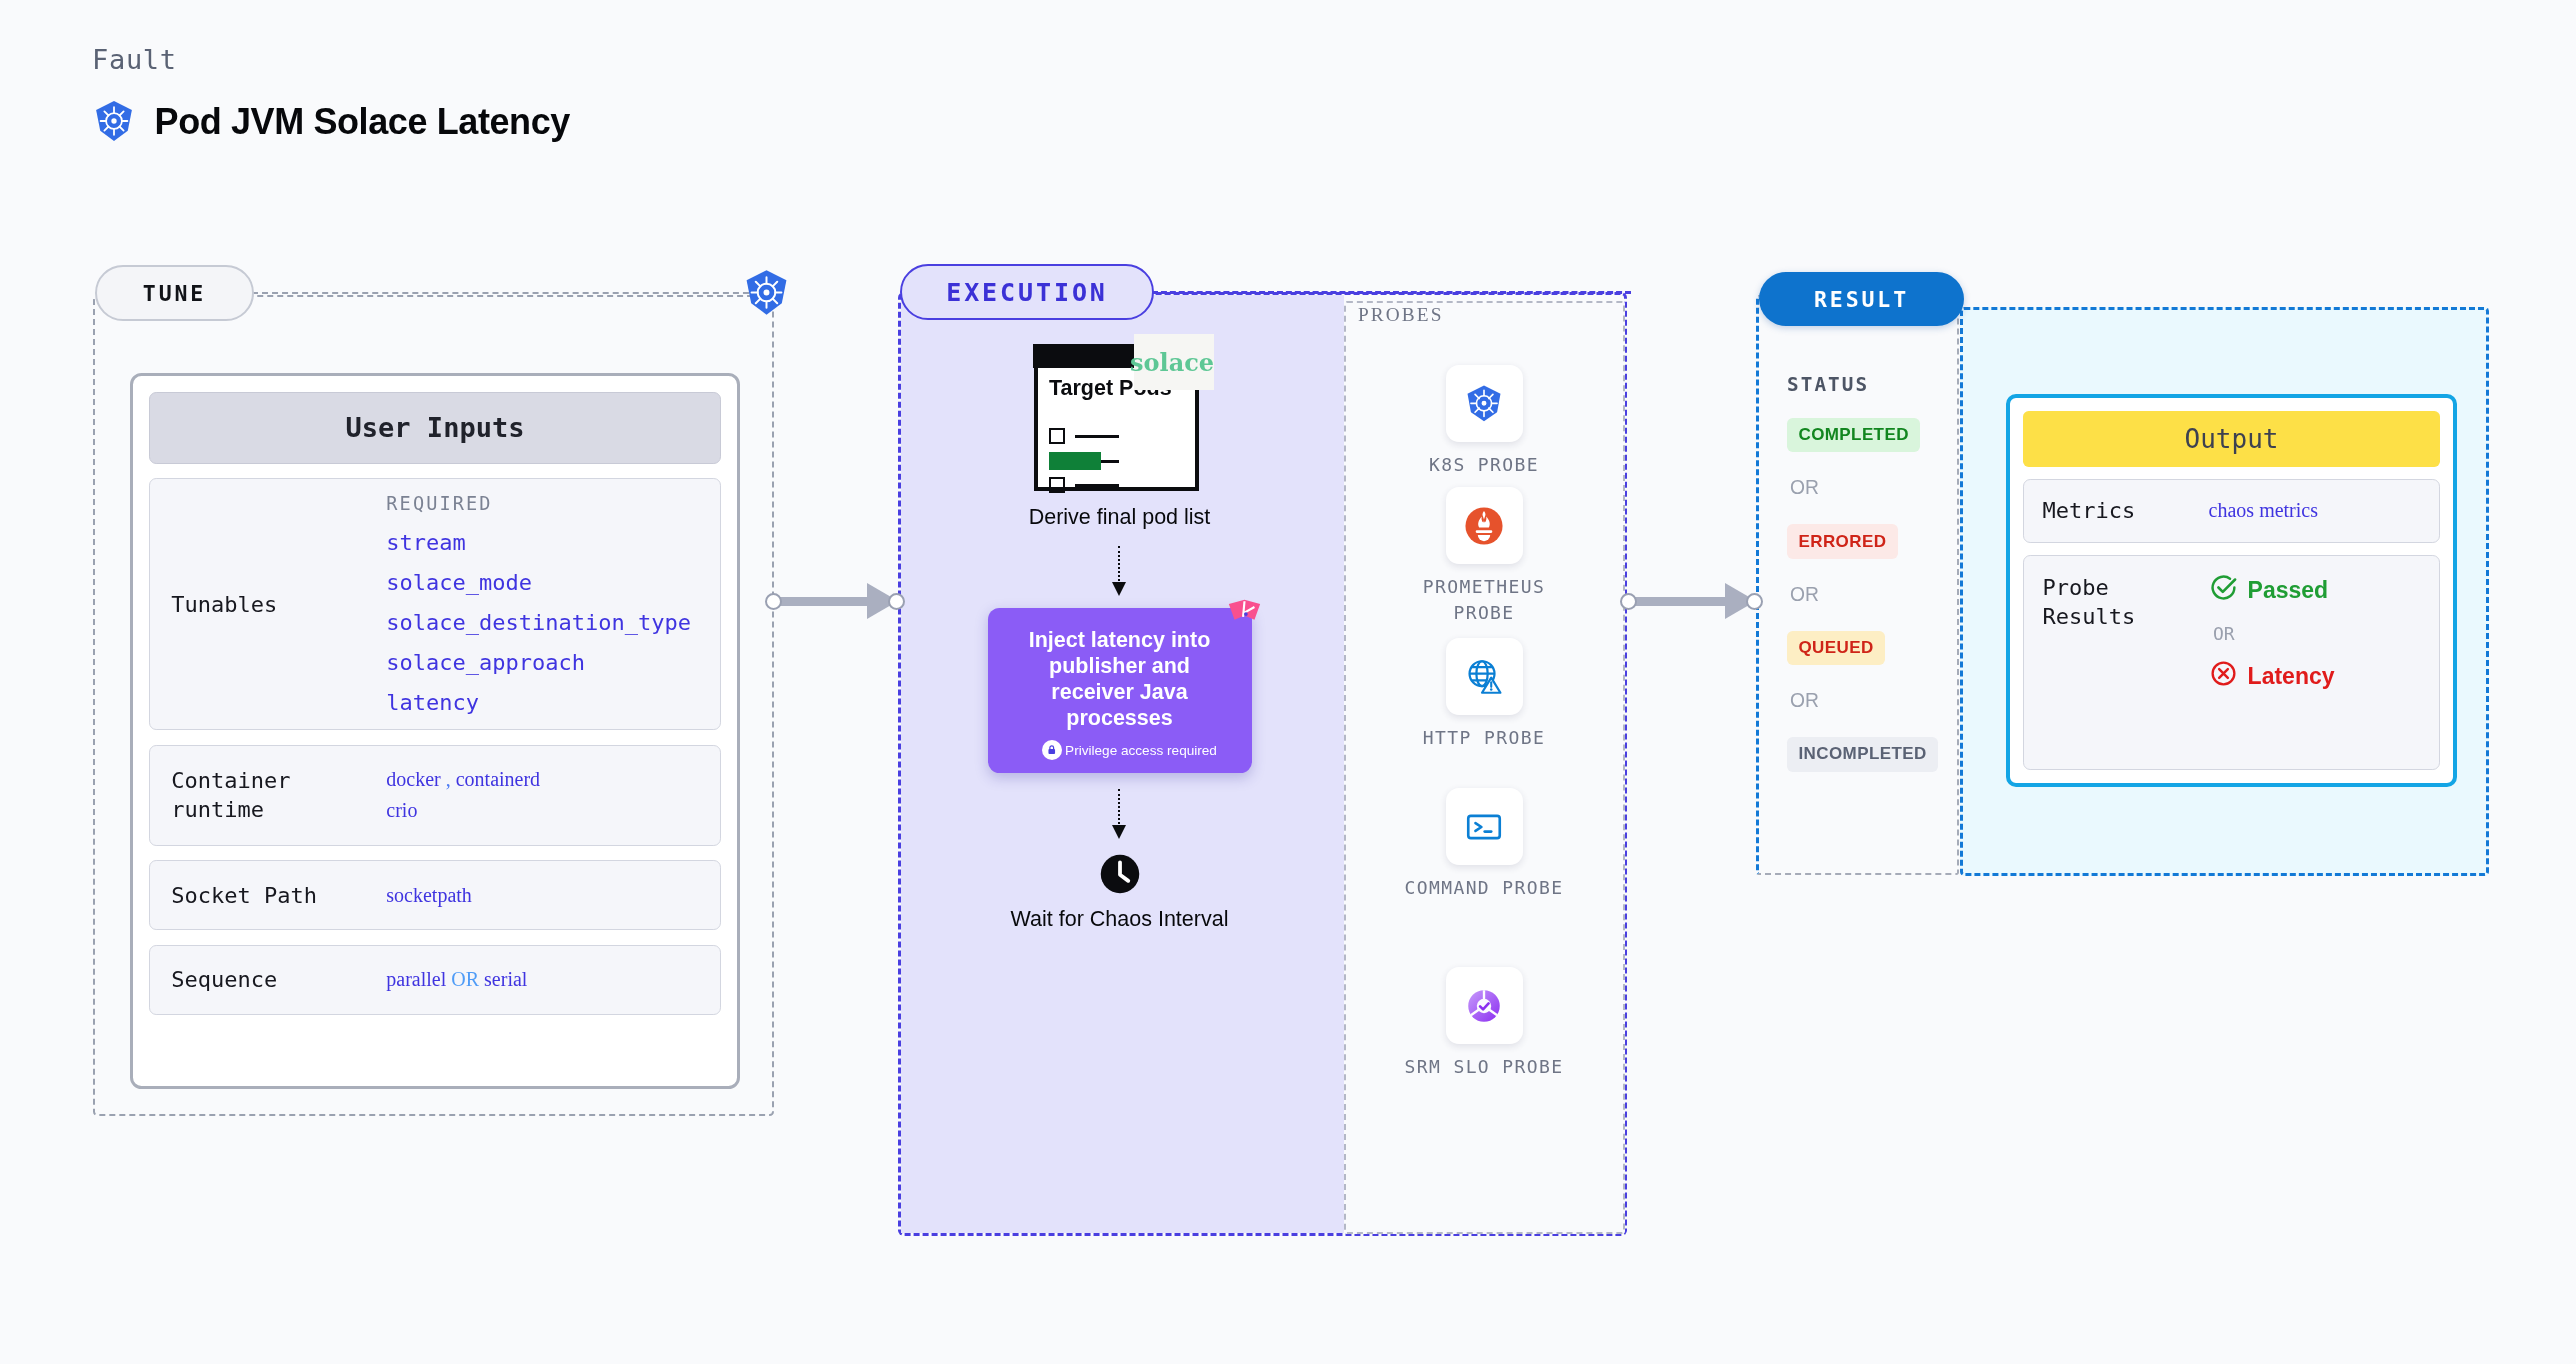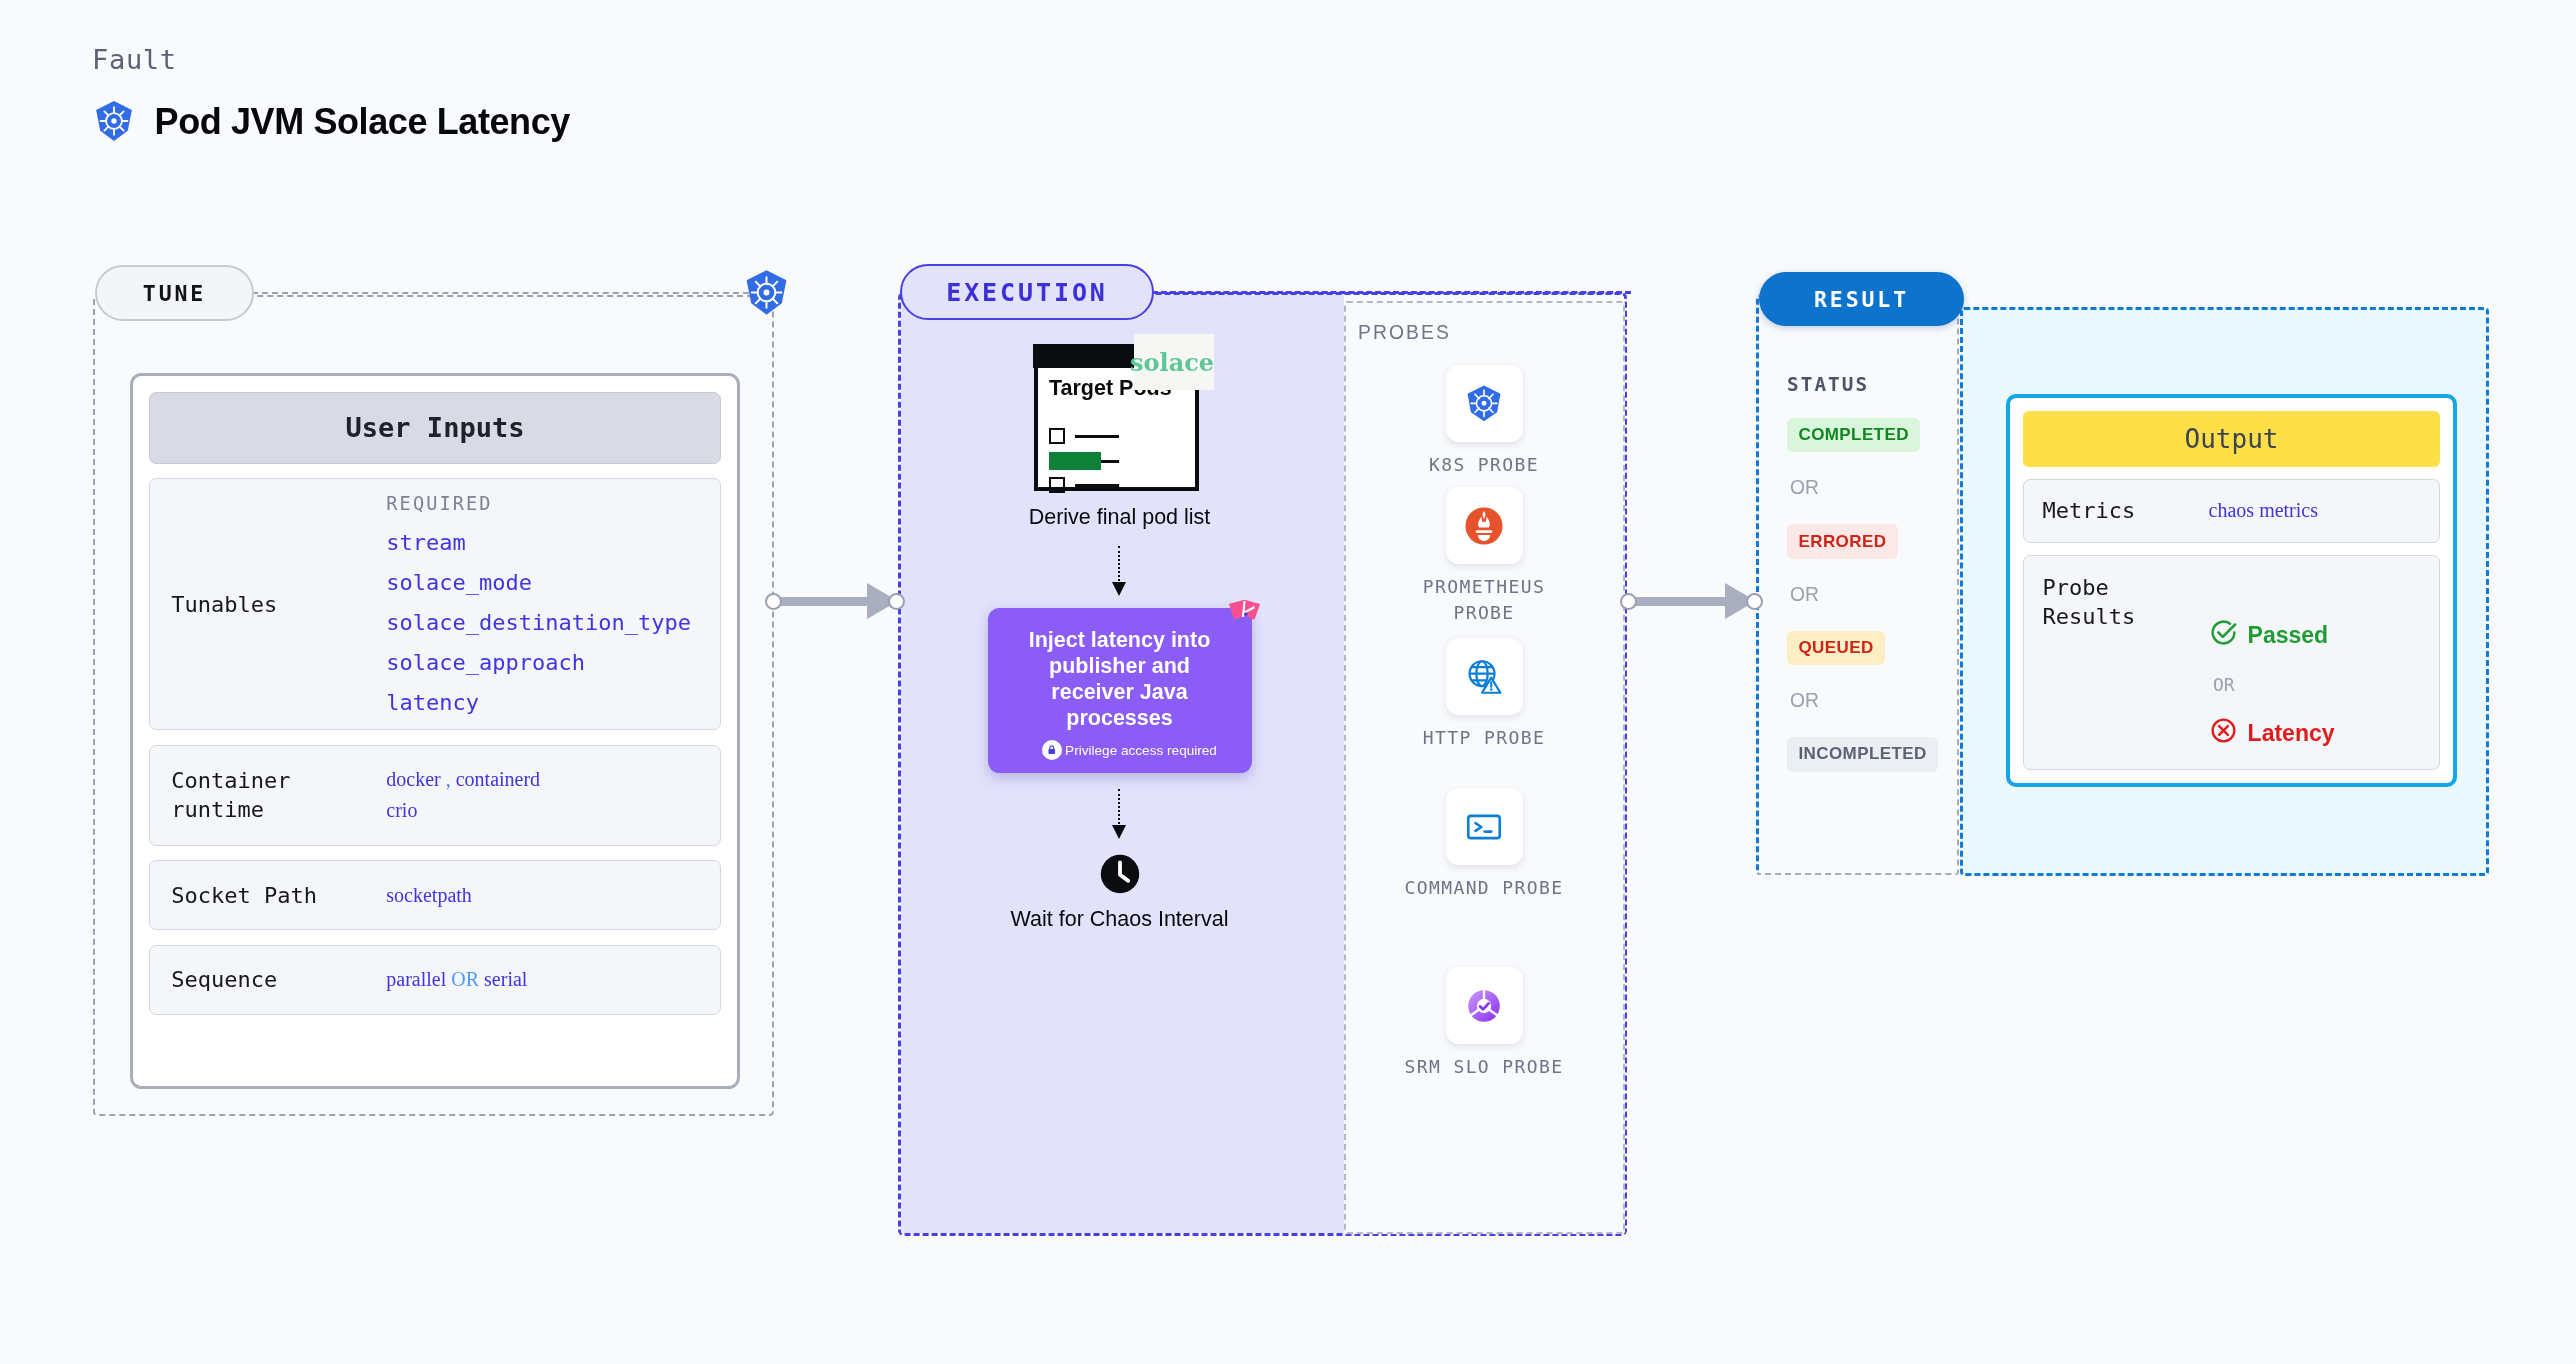--- a/index.html
+++ b/index.html
@@ -102,22 +102,22 @@
   #exec-pill {
     left: 900px; top: 264px; width: 254px; height: 56px;
     background: #e3e2fb; border: 2.9px solid #4a3fe0; color: #3b31d6; font-size: 25px;
   }
   #exec-dash-line {
     position: absolute; left: 1152px; top: 291px; width: 479px;
     border-top: 3.6px dashed #4a3fe0; z-index: 5;
   }
 
   #probes-title {
-    position: absolute; left: 1358px; top: 322px;
-    font-family: Liberation Sans, sans-serif; font-size: 19.3px;
+    position: absolute; left: 1358px; top: 304px;
+    font-family: Liberation Serif, serif; font-size: 19.3px;
     color: #6f7586; letter-spacing: 2.1px; z-index: 8;
   }
   .probe-item {
     position: absolute; width: 186px; display: flex; flex-direction: column;
     align-items: center; gap: 10px; z-index: 8;
   }
   .probe-tile {
     width: 77px; height: 77px; background: #ffffff; border-radius: 13px;
     box-shadow: 0 2.1px 7.2px rgba(35,40,70,.11);
     display: flex; align-items: center; justify-content: center;
@@ -214,21 +214,21 @@
     background: #ffffff; border: 4.3px solid #13a5e5; border-radius: 10px;
     padding: 13px; display: flex; flex-direction: column; gap: 11.5px; z-index: 10;
   }
   #output-header {
     height: 56px; background: #fde047; border-radius: 5.7px;
     display: flex; align-items: center; justify-content: center;
     font-family: "DejaVu Sans Mono", monospace; font-size: 26px; color: #3d4150;
   }
   #metrics-row { padding: 15.8px 18.6px; }
   #probe-results-row { flex: 1; padding: 17px 18.6px; align-items: flex-start; }
-  #probe-results-col { display: flex; flex-direction: column; gap: 21px; margin-top: 45px; }
+  #probe-results-col { display: flex; flex-direction: column; gap: 15px; }
   .verdict { display: flex; align-items: center; gap: 10px; font-size: 23px; font-weight: 700; }
   .verdict.pass { color: #1f9d34; }
   .verdict.fail { color: #e01b1b; }
   .verdict-or { font-family: "DejaVu Sans Mono", monospace; font-size: 18px; color: #9aa0ae; padding-left: 4.3px; }
 </style>
 </head>
 <body>
 
 <div id="header">
   <div id="fault-label">Fault</div>

